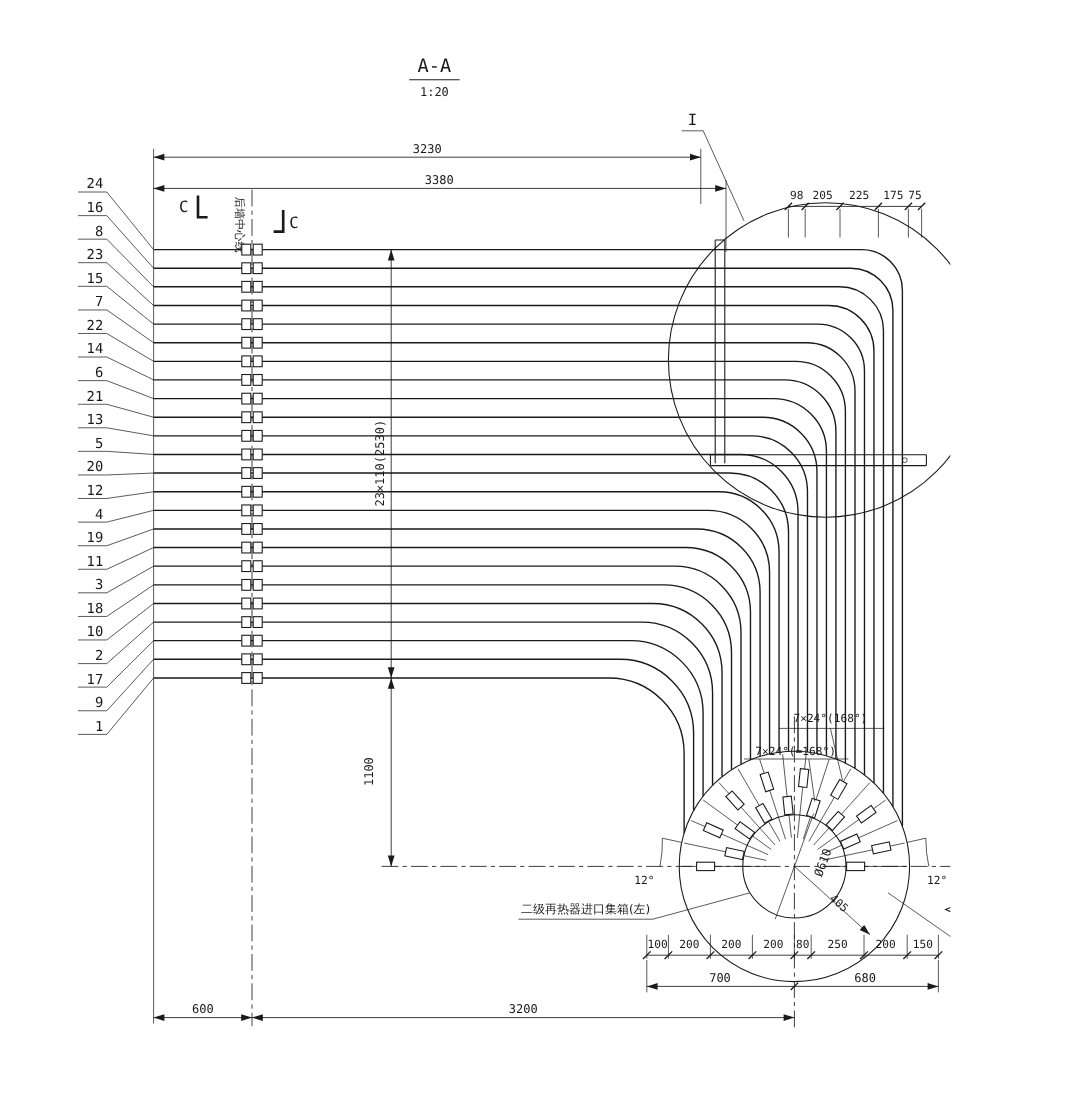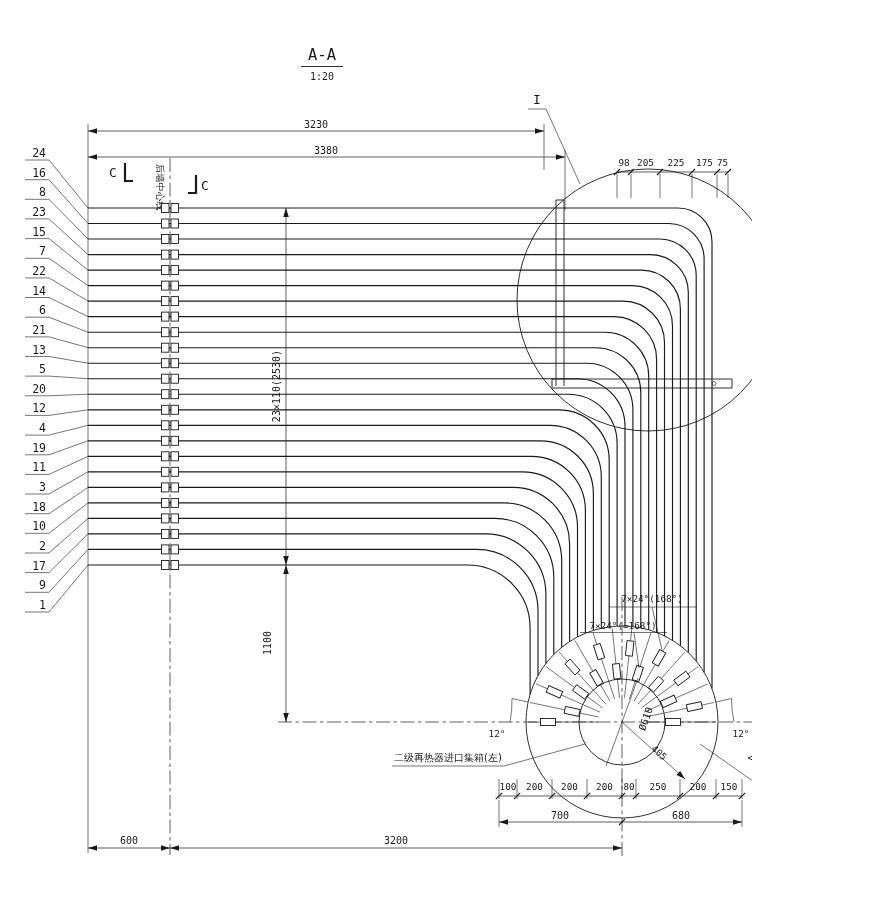--- a/index.html
+++ b/index.html
@@ -1,16 +1,16 @@
 <!DOCTYPE html>
 <html><head>
 <meta charset="utf-8">
 <style>
   html,body{margin:0;padding:0;background:#ffffff;}
-  .page{width:752px;height:922px;position:relative;background:#fff;overflow:hidden;}
+  .page{width:752px;height:922px;position:relative;background:#fff;overflow:hidden;padding-left:40px;}
   svg{display:block;}
   svg text{fill:#1a1a1a;font-family:"DejaVu Sans Mono","Liberation Mono",monospace;}
   .cjk{font-family:"DejaVu Sans","Liberation Sans",sans-serif;}
   .mid{text-anchor:middle;}
   .t9{font-size:9.3px;}
   .t10{font-size:10px;}
   .t11{font-size:11.5px;}
   .t13{font-size:13px;}
   .t15{font-size:15.5px;}
   .main{stroke:#1a1a1a;stroke-width:1.15;fill:none;}

